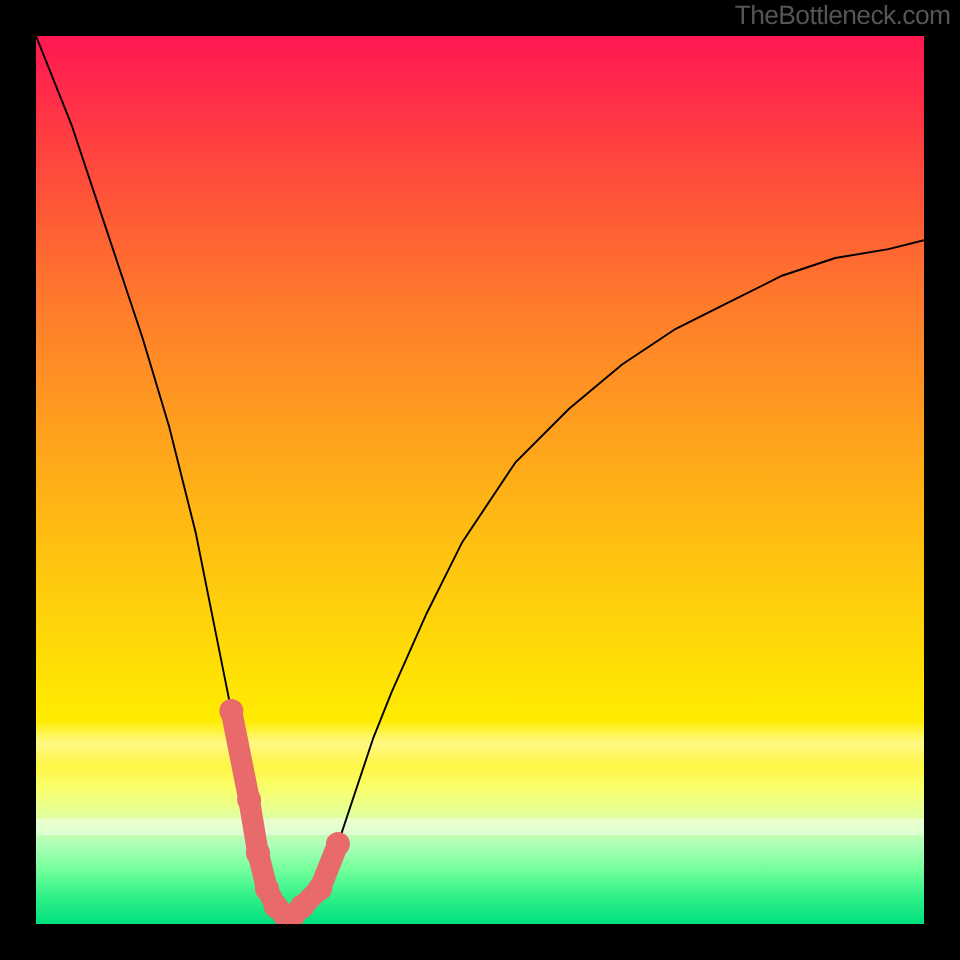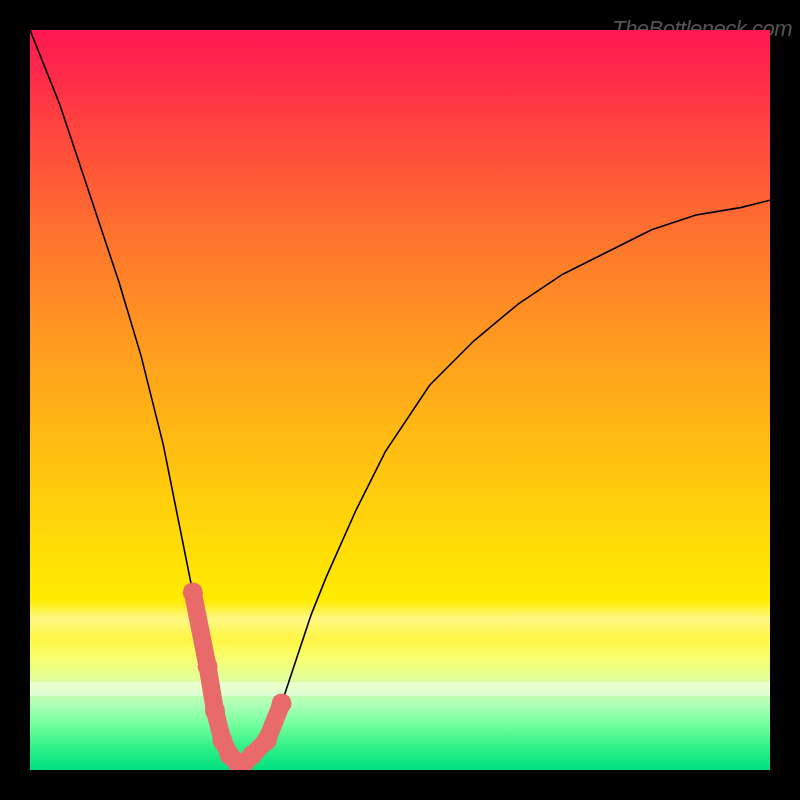--- a/index.html
+++ b/index.html
@@ -1,28 +1,27 @@
 <!DOCTYPE html>
 <html><head>
 <meta charset="utf-8">
 <style>
   * { margin: 0; padding: 0; box-sizing: border-box; }
   html, body { width: 800px; height: 800px; background: #000; overflow: hidden; }
   .stage { position: relative; width: 800px; height: 800px; background: #000; }
 
   .attribution {
     position: absolute;
-    top: 16px;
+    top: 0;
     right: 8px;
     font-family: Arial, Helvetica, sans-serif;
     font-size: 22px;
     color: #555;
     font-weight: 500;
     letter-spacing: -0.5px;
-    font-style: italic;
   }
 
   .plot {
     position: absolute;
     left: 30px;
     top: 30px;
     width: 740px;
     height: 740px;
     overflow: hidden;
   }

